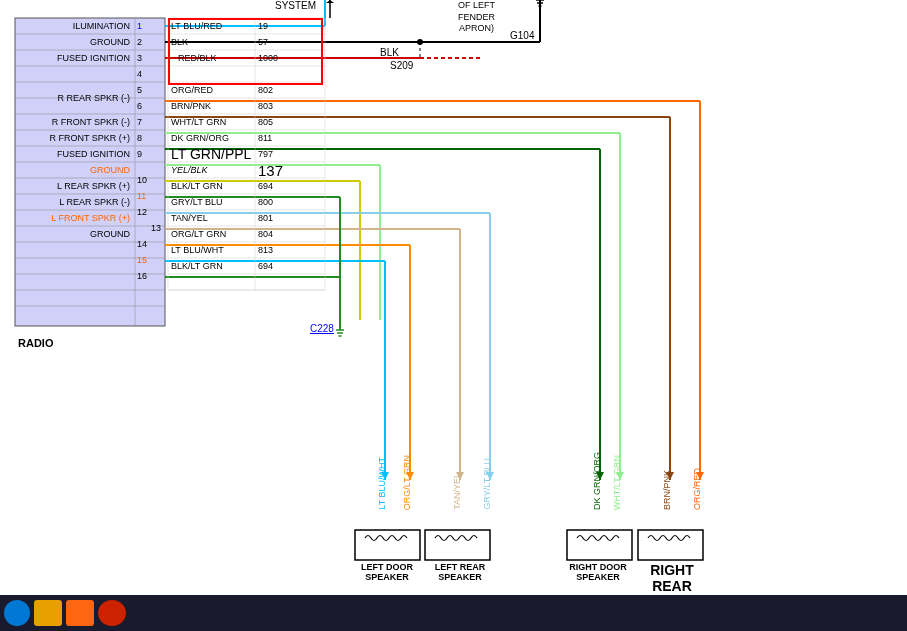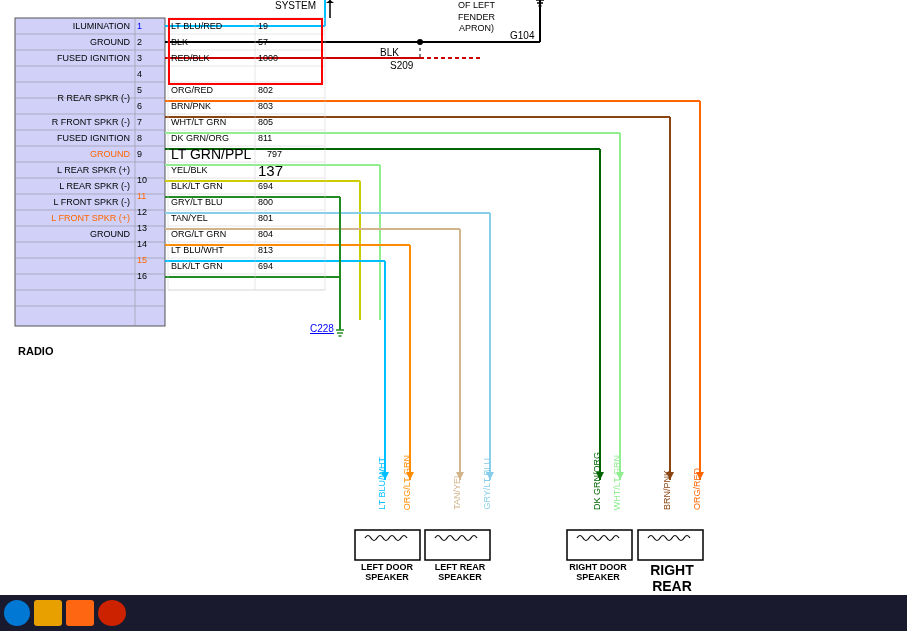--- a/index.html
+++ b/index.html
@@ -18,21 +18,21 @@
       position: absolute;
       top: 0; left: 0;
       width: 907px;
       height: 595px;
       background: #ffffff;
     }
 
     
     .radio-label {
       position: absolute;
-      top: 345px;
+      top: 337px;
       left: 18px;
       font-size: 11px;
       font-weight: bold;
       color: #000;
     }
 
     
     .wiring-svg {
       position: absolute;
       top: 0;
@@ -309,77 +309,77 @@
   </svg>
 
   <div style="position:absolute; top:18px; left:15px; width:150px;">
 
     <div style="height:16px; display:flex; align-items:center; justify-content:flex-end; padding-right:35px; font-size:9px;">ILUMINATION</div>
     <div style="height:16px; display:flex; align-items:center; justify-content:flex-end; padding-right:35px; font-size:9px;">GROUND</div>
     <div style="height:16px; display:flex; align-items:center; justify-content:flex-end; padding-right:35px; font-size:9px;">FUSED IGNITION</div>
     <div style="height:16px;"></div>
     <div style="height:32px; display:flex; align-items:center; justify-content:flex-end; padding-right:35px; font-size:9px;">R REAR SPKR (-)</div>
     <div style="height:16px; display:flex; align-items:center; justify-content:flex-end; padding-right:35px; font-size:9px;">R FRONT SPKR (-)</div>
+    <div style="height:16px; display:flex; align-items:center; justify-content:flex-end; padding-right:35px; font-size:9px;">R FRONT SPKR (+)</div>
     <div style="height:16px; display:flex; align-items:center; justify-content:flex-end; padding-right:35px; font-size:9px;">FUSED IGNITION</div>
     <div style="height:16px; display:flex; align-items:center; justify-content:flex-end; padding-right:35px; font-size:9px; color:#ff6600;">GROUND</div>
     <div style="height:16px; display:flex; align-items:center; justify-content:flex-end; padding-right:35px; font-size:9px;">L REAR SPKR (+)</div>
     <div style="height:16px; display:flex; align-items:center; justify-content:flex-end; padding-right:35px; font-size:9px;">L REAR SPKR (-)</div>
-    <div style="height:16px; display:flex; align-items:center; justify-content:flex-end; padding-right:35px; font-size:9px;">L FRONT SPKR (-)</div>
     <div style="height:16px; display:flex; align-items:center; justify-content:flex-end; padding-right:35px; font-size:9px; color:#ff6600;">L FRONT SPKR (+)</div>
     <div style="height:16px; display:flex; align-items:center; justify-content:flex-end; padding-right:35px; font-size:9px;">GROUND</div>
   </div>
 
   <div style="position:absolute; top:18px; left:135px; width:33px;">
     <div style="height:16px; display:flex; align-items:center; padding-left:2px; font-size:9px; color:#0000ff;">1</div>
     <div style="height:16px; display:flex; align-items:center; padding-left:2px; font-size:9px;">2</div>
     <div style="height:16px; display:flex; align-items:center; padding-left:2px; font-size:9px;">3</div>
     <div style="height:16px; display:flex; align-items:center; padding-left:2px; font-size:9px;">4</div>
     <div style="height:16px; display:flex; align-items:center; padding-left:2px; font-size:9px;">5</div>
     <div style="height:16px; display:flex; align-items:center; padding-left:2px; font-size:9px;">6</div>
     <div style="height:16px; display:flex; align-items:center; padding-left:2px; font-size:9px;">7</div>
     <div style="height:16px; display:flex; align-items:center; padding-left:2px; font-size:9px;">8</div>
     <div style="height:16px; display:flex; align-items:center; padding-left:2px; font-size:9px;">9</div>
     <div style="height:16px; display:flex; align-items:center; padding-left:2px; font-size:9px;margin-top:10px;">10</div>
     <div style="height:16px; display:flex; align-items:center; padding-left:2px; font-size:9px; color:#ff6600;">11</div>
     <div style="height:16px; display:flex; align-items:center; padding-left:2px; font-size:9px;">12</div>
-    <div style="height:16px; display:flex; align-items:center; padding-left:2px; font-size:9px;">13</div>
+    <div style="height:16px; display:flex; align-items:center; padding-left:16px; font-size:9px;">13</div>
     <div style="height:16px; display:flex; align-items:center; padding-left:2px; font-size:9px;">14</div>
     <div style="height:16px; display:flex; align-items:center; padding-left:2px; font-size:9px; color:#ff6600;">15</div>
     <div style="height:16px; display:flex; align-items:center; padding-left:2px; font-size:9px;">16</div>
   </div>
 
   <div style="position:absolute; top:18px; left:168px; width:87px;">
     <div style="height:16px; display:flex; align-items:center; padding-left:3px; font-size:9px;">LT BLU/RED</div>
     <div style="height:16px; display:flex; align-items:center; padding-left:3px; font-size:9px;">BLK</div>
-    <div style="height:16px; display:flex; align-items:center; padding-left:3px; font-size:9px;">RED/BLK</div>
+    <div style="height:16px; display:flex; align-items:center; padding-left:10px; font-size:9px;">RED/BLK</div>
     <div style="height:16px;"></div>
     <div style="height:16px; display:flex; align-items:center; padding-left:3px; font-size:9px;">ORG/RED</div>
     <div style="height:16px; display:flex; align-items:center; padding-left:3px; font-size:9px;">BRN/PNK</div>
     <div style="height:16px; display:flex; align-items:center; padding-left:3px; font-size:9px;">WHT/LT GRN</div>
     <div style="height:16px; display:flex; align-items:center; padding-left:3px; font-size:9px;">DK GRN/ORG</div>
     <div style="height:16px; display:flex; align-items:center; padding-left:3px; font-size:14px;">LT GRN/PPL</div>
-    <div style="height:16px; display:flex; align-items:center; padding-left:3px; font-size:9px;">YEL/BLK</div>
+    <div style="height:16px; display:flex; align-items:center; padding-left:3px; font-size:9px;font-style:italic;">YEL/BLK</div>
     <div style="height:16px; display:flex; align-items:center; padding-left:3px; font-size:9px;">BLK/LT GRN</div>
     <div style="height:16px; display:flex; align-items:center; padding-left:3px; font-size:9px;">GRY/LT BLU</div>
     <div style="height:16px; display:flex; align-items:center; padding-left:3px; font-size:9px;">TAN/YEL</div>
     <div style="height:16px; display:flex; align-items:center; padding-left:3px; font-size:9px;">ORG/LT GRN</div>
     <div style="height:16px; display:flex; align-items:center; padding-left:3px; font-size:9px;">LT BLU/WHT</div>
     <div style="height:16px; display:flex; align-items:center; padding-left:3px; font-size:9px;">BLK/LT GRN</div>
   </div>
 
   <div style="position:absolute; top:18px; left:255px; width:70px;">
     <div style="height:16px; display:flex; align-items:center; padding-left:3px; font-size:9px;">19</div>
     <div style="height:16px; display:flex; align-items:center; padding-left:3px; font-size:9px;">57</div>
     <div style="height:16px; display:flex; align-items:center; padding-left:3px; font-size:9px;">1000</div>
     <div style="height:16px;"></div>
     <div style="height:16px; display:flex; align-items:center; padding-left:3px; font-size:9px;">802</div>
     <div style="height:16px; display:flex; align-items:center; padding-left:3px; font-size:9px;">803</div>
     <div style="height:16px; display:flex; align-items:center; padding-left:3px; font-size:9px;">805</div>
     <div style="height:16px; display:flex; align-items:center; padding-left:3px; font-size:9px;">811</div>
-    <div style="height:16px; display:flex; align-items:center; padding-left:3px; font-size:9px;margin-left:9px;">797</div>
+    <div style="height:16px; display:flex; align-items:center; padding-left:3px; font-size:9px;">797</div>
     <div style="height:16px; display:flex; align-items:center; padding-left:3px; font-size:15px;">137</div>
     <div style="height:16px; display:flex; align-items:center; padding-left:3px; font-size:9px;">694</div>
     <div style="height:16px; display:flex; align-items:center; padding-left:3px; font-size:9px;">800</div>
     <div style="height:16px; display:flex; align-items:center; padding-left:3px; font-size:9px;">801</div>
     <div style="height:16px; display:flex; align-items:center; padding-left:3px; font-size:9px;">804</div>
     <div style="height:16px; display:flex; align-items:center; padding-left:3px; font-size:9px;">813</div>
     <div style="height:16px; display:flex; align-items:center; padding-left:3px; font-size:9px;">694</div>
   </div>
 
   <div style="position:absolute; top:440px; left:377px; height:70px; display:flex; align-items:flex-end;">

